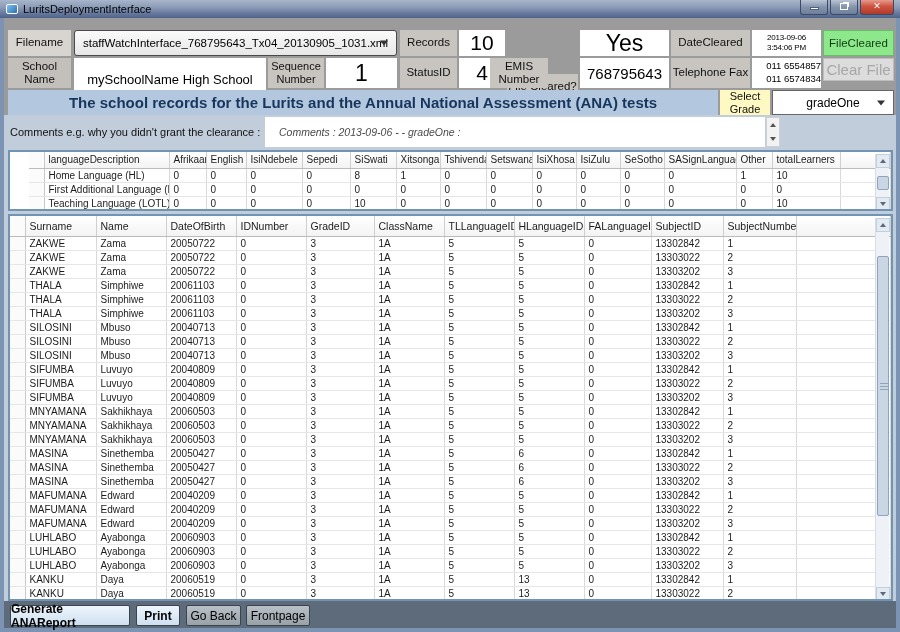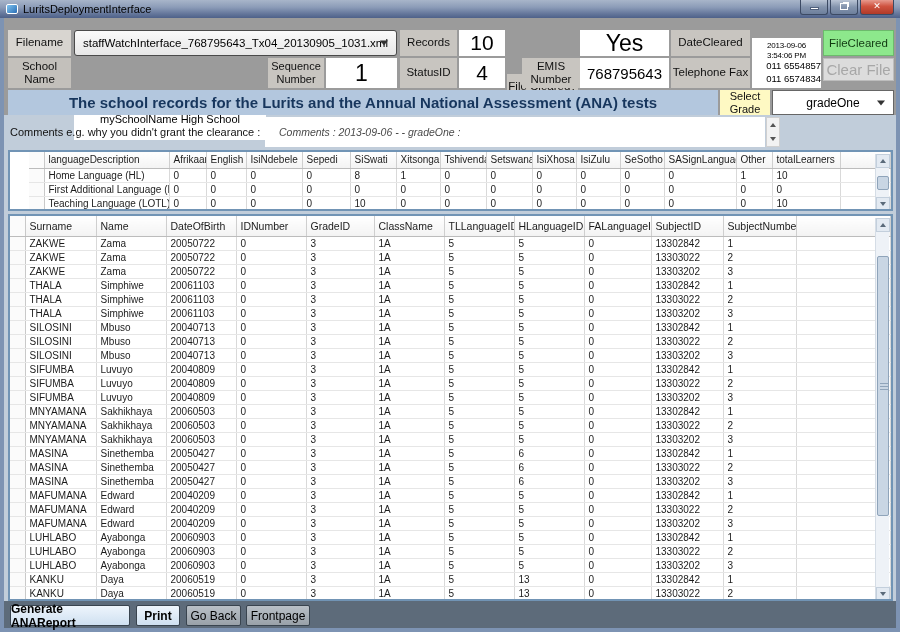--- a/index.html
+++ b/index.html
@@ -43,34 +43,34 @@
     background:linear-gradient(#fafafa,#e7e7e7); border:1px solid #4a4a4a; border-radius:3px;
     font-size:11.5px; display:flex; align-items:center; justify-content:center; position:absolute; }
   .dd-arrow { position:absolute; right:8px; top:50%; transform:translateY(-50%);
     width:0; height:0; border-left:4px solid transparent; border-right:4px solid transparent;
     border-top:5px solid #333; }
   .records-lbl { left:400px; top:30px; width:57px; height:26px; }
   .records-val { left:459px; top:30px; width:46px; height:26px; }
   .fcq-lbl { left:507px; top:30px; width:71px; height:26px;margin-top:44px; }
   .fcq-val { left:580px; top:30px; width:89px; height:26px; font-size:23px; }
   .datec-lbl { left:671px; top:30px; width:79px; height:26px; }
-  .datec-val { left:752px; top:38px; width:69px; height:26px; font-size:8px; line-height:1.3;
+  .datec-val { left:752px; top:30px; width:69px; height:26px; font-size:8px; line-height:1.3;
     letter-spacing:-0.2px; padding:0 2px; }
   .fc-btn { left:823px; top:30px; width:71px; height:26px; background:#8de88c;
     border:1px solid #6cba6c; color:#123a12; font-size:11.5px; display:flex;
     align-items:center; justify-content:center; position:absolute; }
 
   
   .school-lbl { left:8px; top:58px; width:63px; height:30px; background:#c3c0bb; }
-  .school-val { left:74px; top:58px; width:192px; height:42px; font-size:11px;margin-top:40px; }
+  .school-val { left:74px; top:58px; width:192px; height:42px; font-size:13px; }
   .seq-lbl { left:268px; top:58px; width:56px; height:30px; font-size:11px; }
   .seq-val { left:326px; top:58px; width:71px; height:30px; font-size:23px; }
   .status-lbl { left:400px; top:58px; width:57px; height:30px; }
   .status-val { left:459px; top:58px; width:46px; height:30px; }
-  .emis-lbl { left:522px; top:58px; width:58px; height:30px; }
+  .emis-lbl { left:490px; top:58px; width:58px; height:30px; }
   .emis-val { left:580px; top:58px; width:89px; height:30px; font-size:15px; }
   .tel-lbl { left:671px; top:58px; width:79px; height:30px; }
   .tel-val { left:752px; top:58px; width:69px; height:30px; font-size:9.5px;
     flex-direction:column; line-height:1.35;align-items:flex-end; }
   .clearfile-btn { left:823px; top:58px; width:71px; height:23px; background:#dcdcdc;
     border:1px solid #bdbdbd; color:#a7a7a7; font-size:15px; display:flex;
     align-items:center; justify-content:center; position:absolute; }
 
   
   .banner { left:8px; top:90px; width:710px; height:25px; background:#b3c7de;

